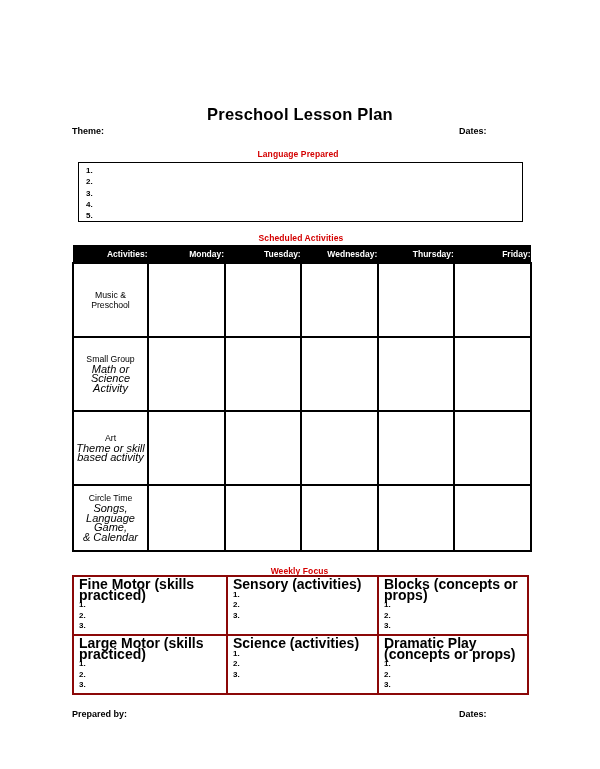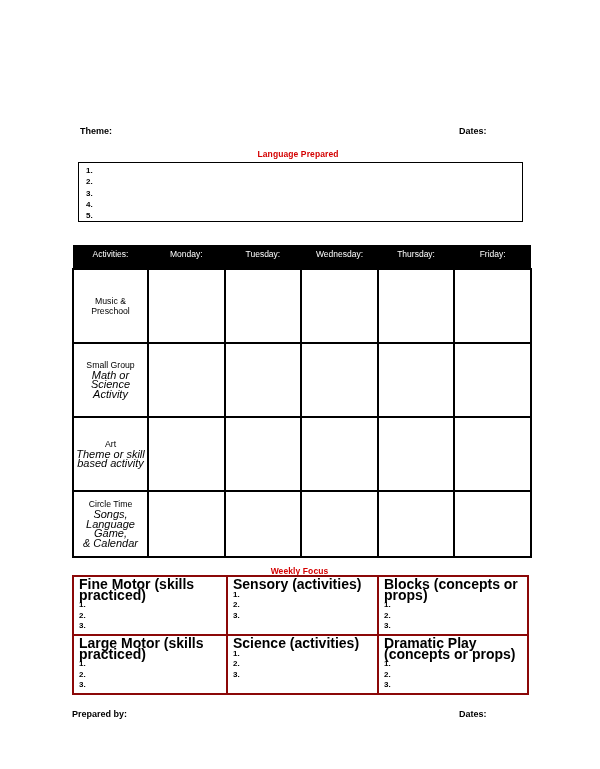--- a/index.html
+++ b/index.html
@@ -42,21 +42,21 @@
   
   .meta-row {
     position: absolute;
     left: 72px;
     top: 126px;
     width: 452px;
     height: 14px;
   }
   .meta-row .meta-left {
     position: absolute;
-    left: 8px;
+    left: 0;
     top: 0;
     font-size: 9px;
     font-weight: bold;
   }
   .meta-row .meta-right {
     position: absolute;
     left: 387px;
     top: 0;
     font-size: 9px;
     font-weight: bold;
@@ -105,24 +105,24 @@
     top: 245px;
     width: 458px;
     border-collapse: collapse;
     table-layout: fixed;
     background: #ffffff;
   }
   .schedule-table th {
     background: #000000;
     color: #ffffff;
     font-size: 8.5px;
-    font-weight: normal;
-    text-align: center;
+    font-weight: bold;
+    text-align: right;
     height: 13px;
-    padding: 1px 0 8px 0;
+    padding: 1px 0 2px 0;
     border: 1px solid #000000;
     border-bottom: 2px solid #000000;
   }
   .schedule-table td {
     border: 2px solid #000000;
     height: 72px;
     vertical-align: middle;
     text-align: center;
     padding: 0;
     background: #ffffff;
@@ -197,37 +197,39 @@
     top: 0;
     font-size: 9px;
     font-weight: bold;
   }
 </style>
 </head>
 <body>
 
 <div class="page">
 
+  <div class="doc-title">Preschool Lesson Plan</div>
 
   <div class="meta-row">
     <span class="meta-left">Theme:</span>
     <span class="meta-right">Dates:</span>
   </div>
 
   <div class="section-heading" id="heading-language">Language Prepared</div>
   <div class="language-box">
     <div class="num-list">
       <div class="num-line">1.</div>
       <div class="num-line">2.</div>
       <div class="num-line">3.</div>
       <div class="num-line">4.</div>
       <div class="num-line">5.</div>
     </div>
   </div>
 
+  <div class="section-heading" id="heading-scheduled">Scheduled Activities</div>
 
   <table class="schedule-table">
     <colgroup>
       <col class="c-activities">
       <col class="c-day">
       <col class="c-day">
       <col class="c-day">
       <col class="c-day">
       <col class="c-day">
     </colgroup>

